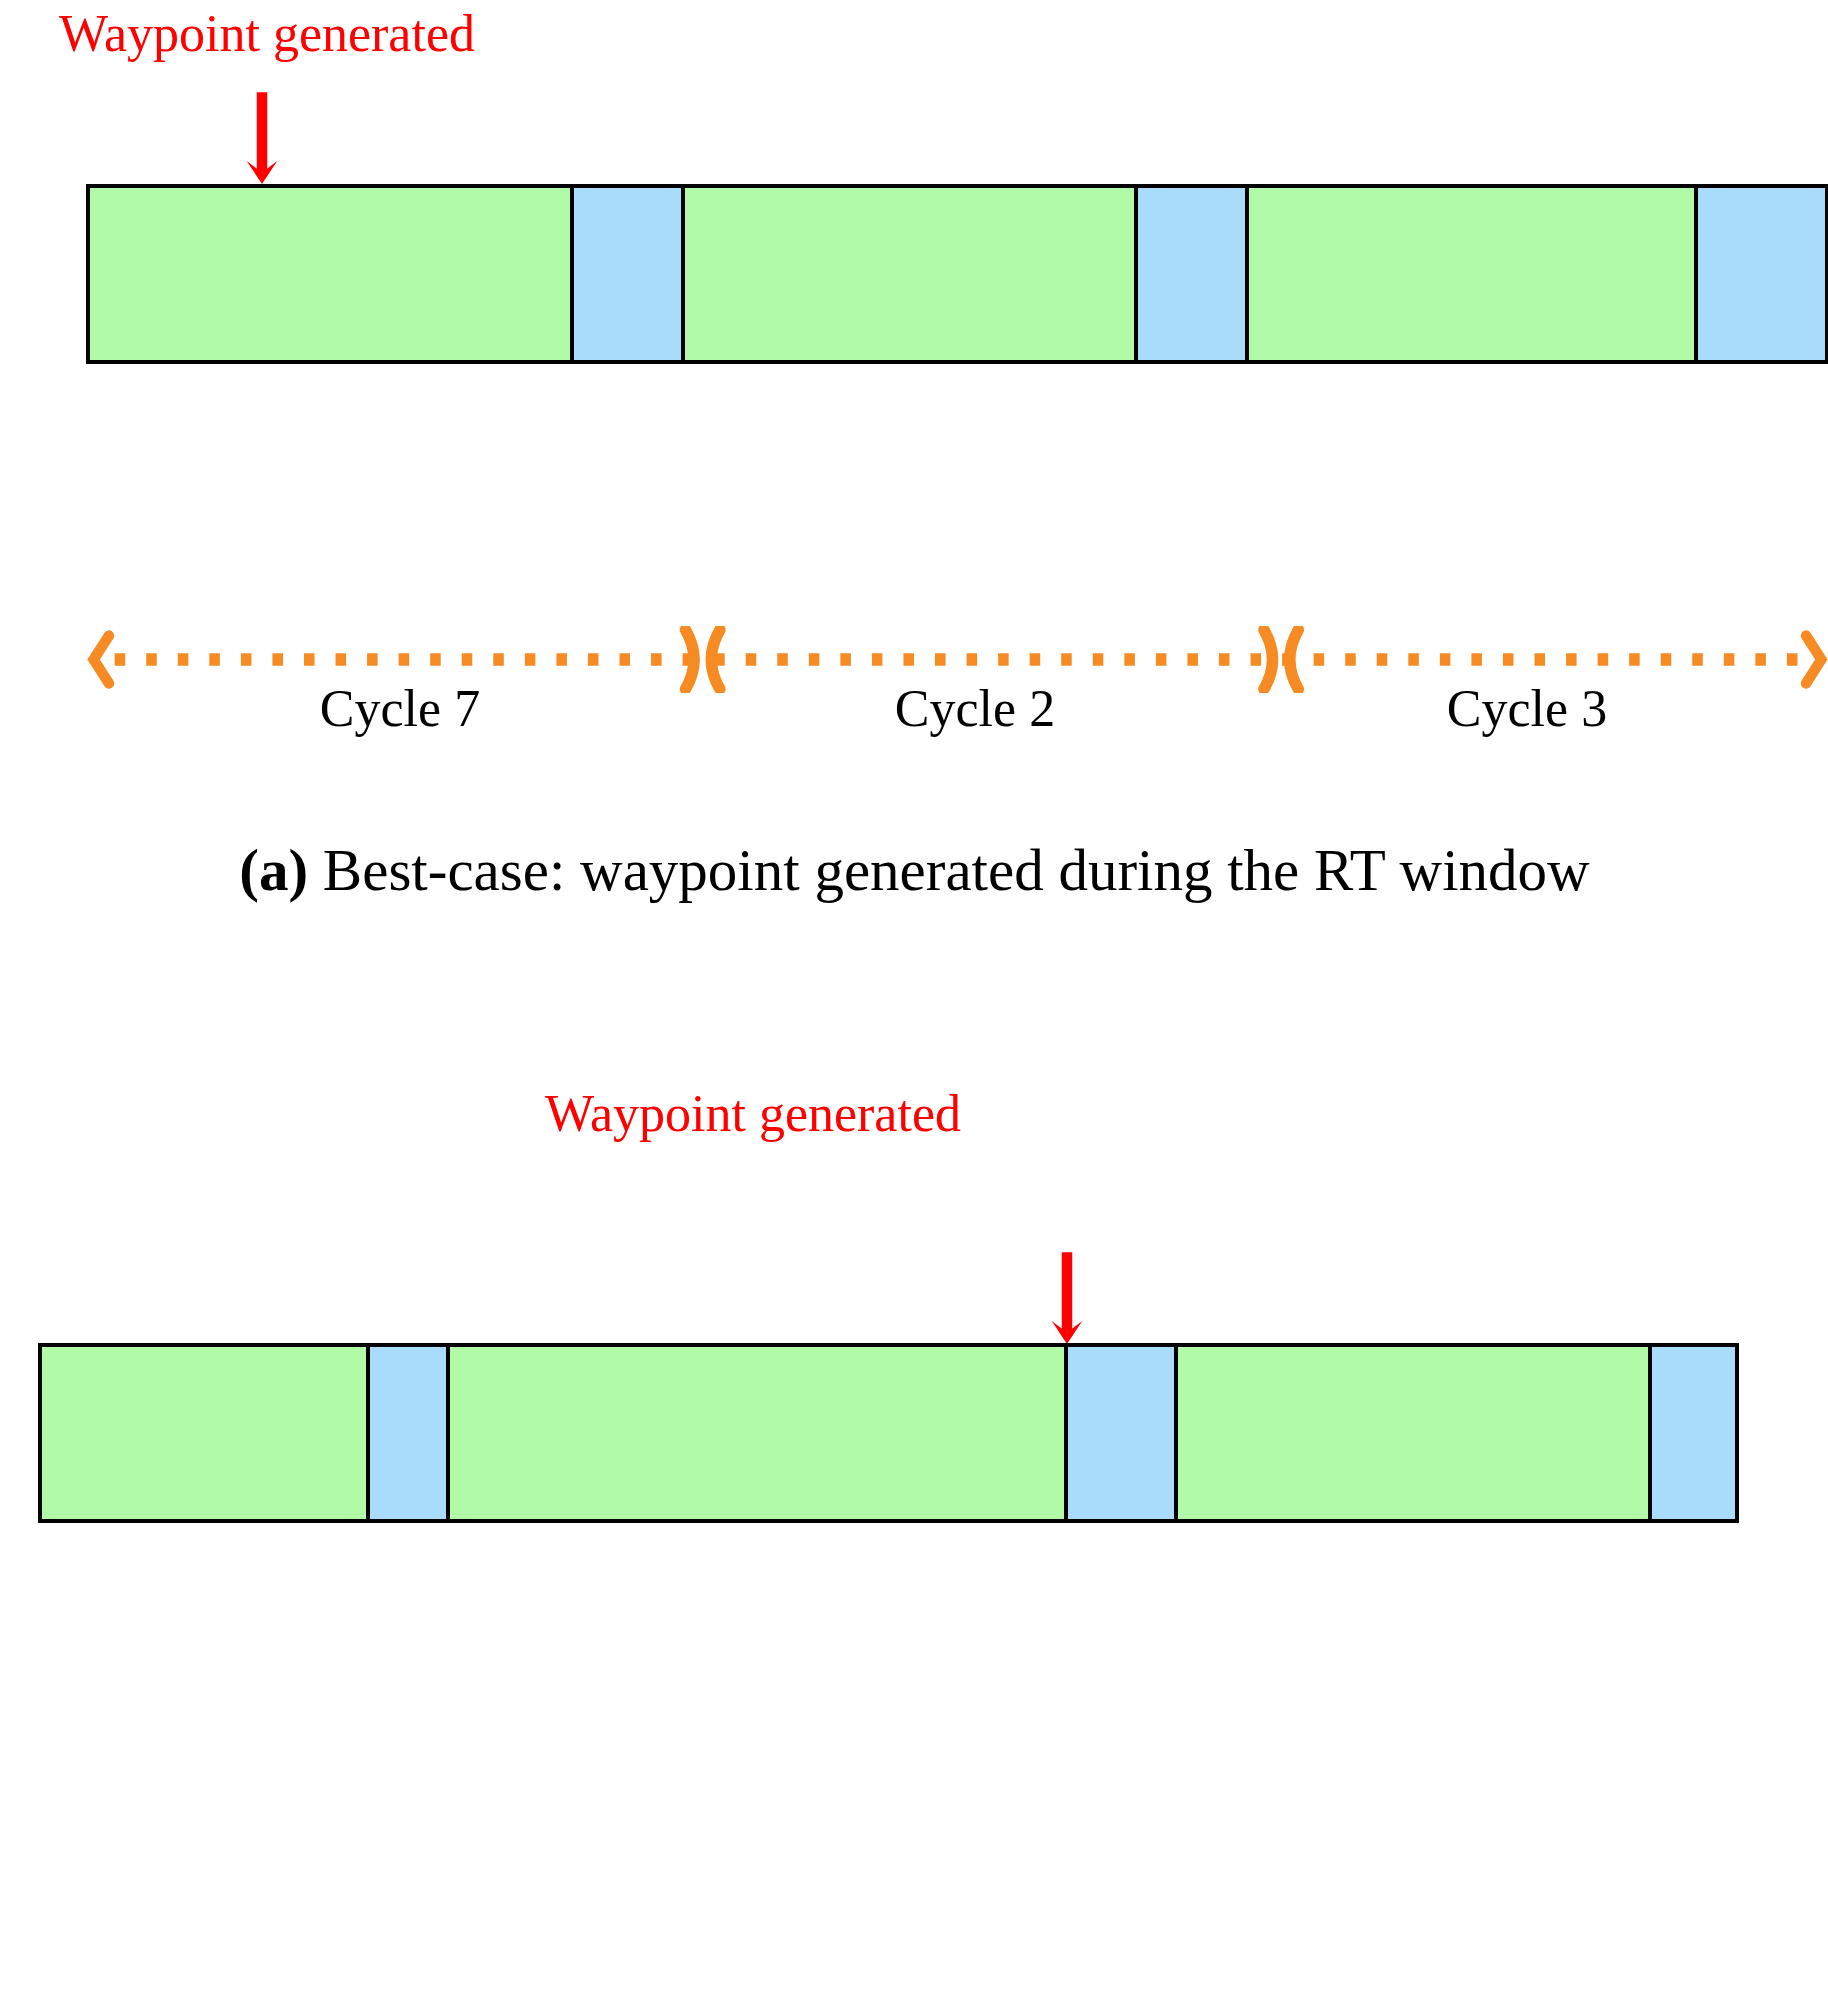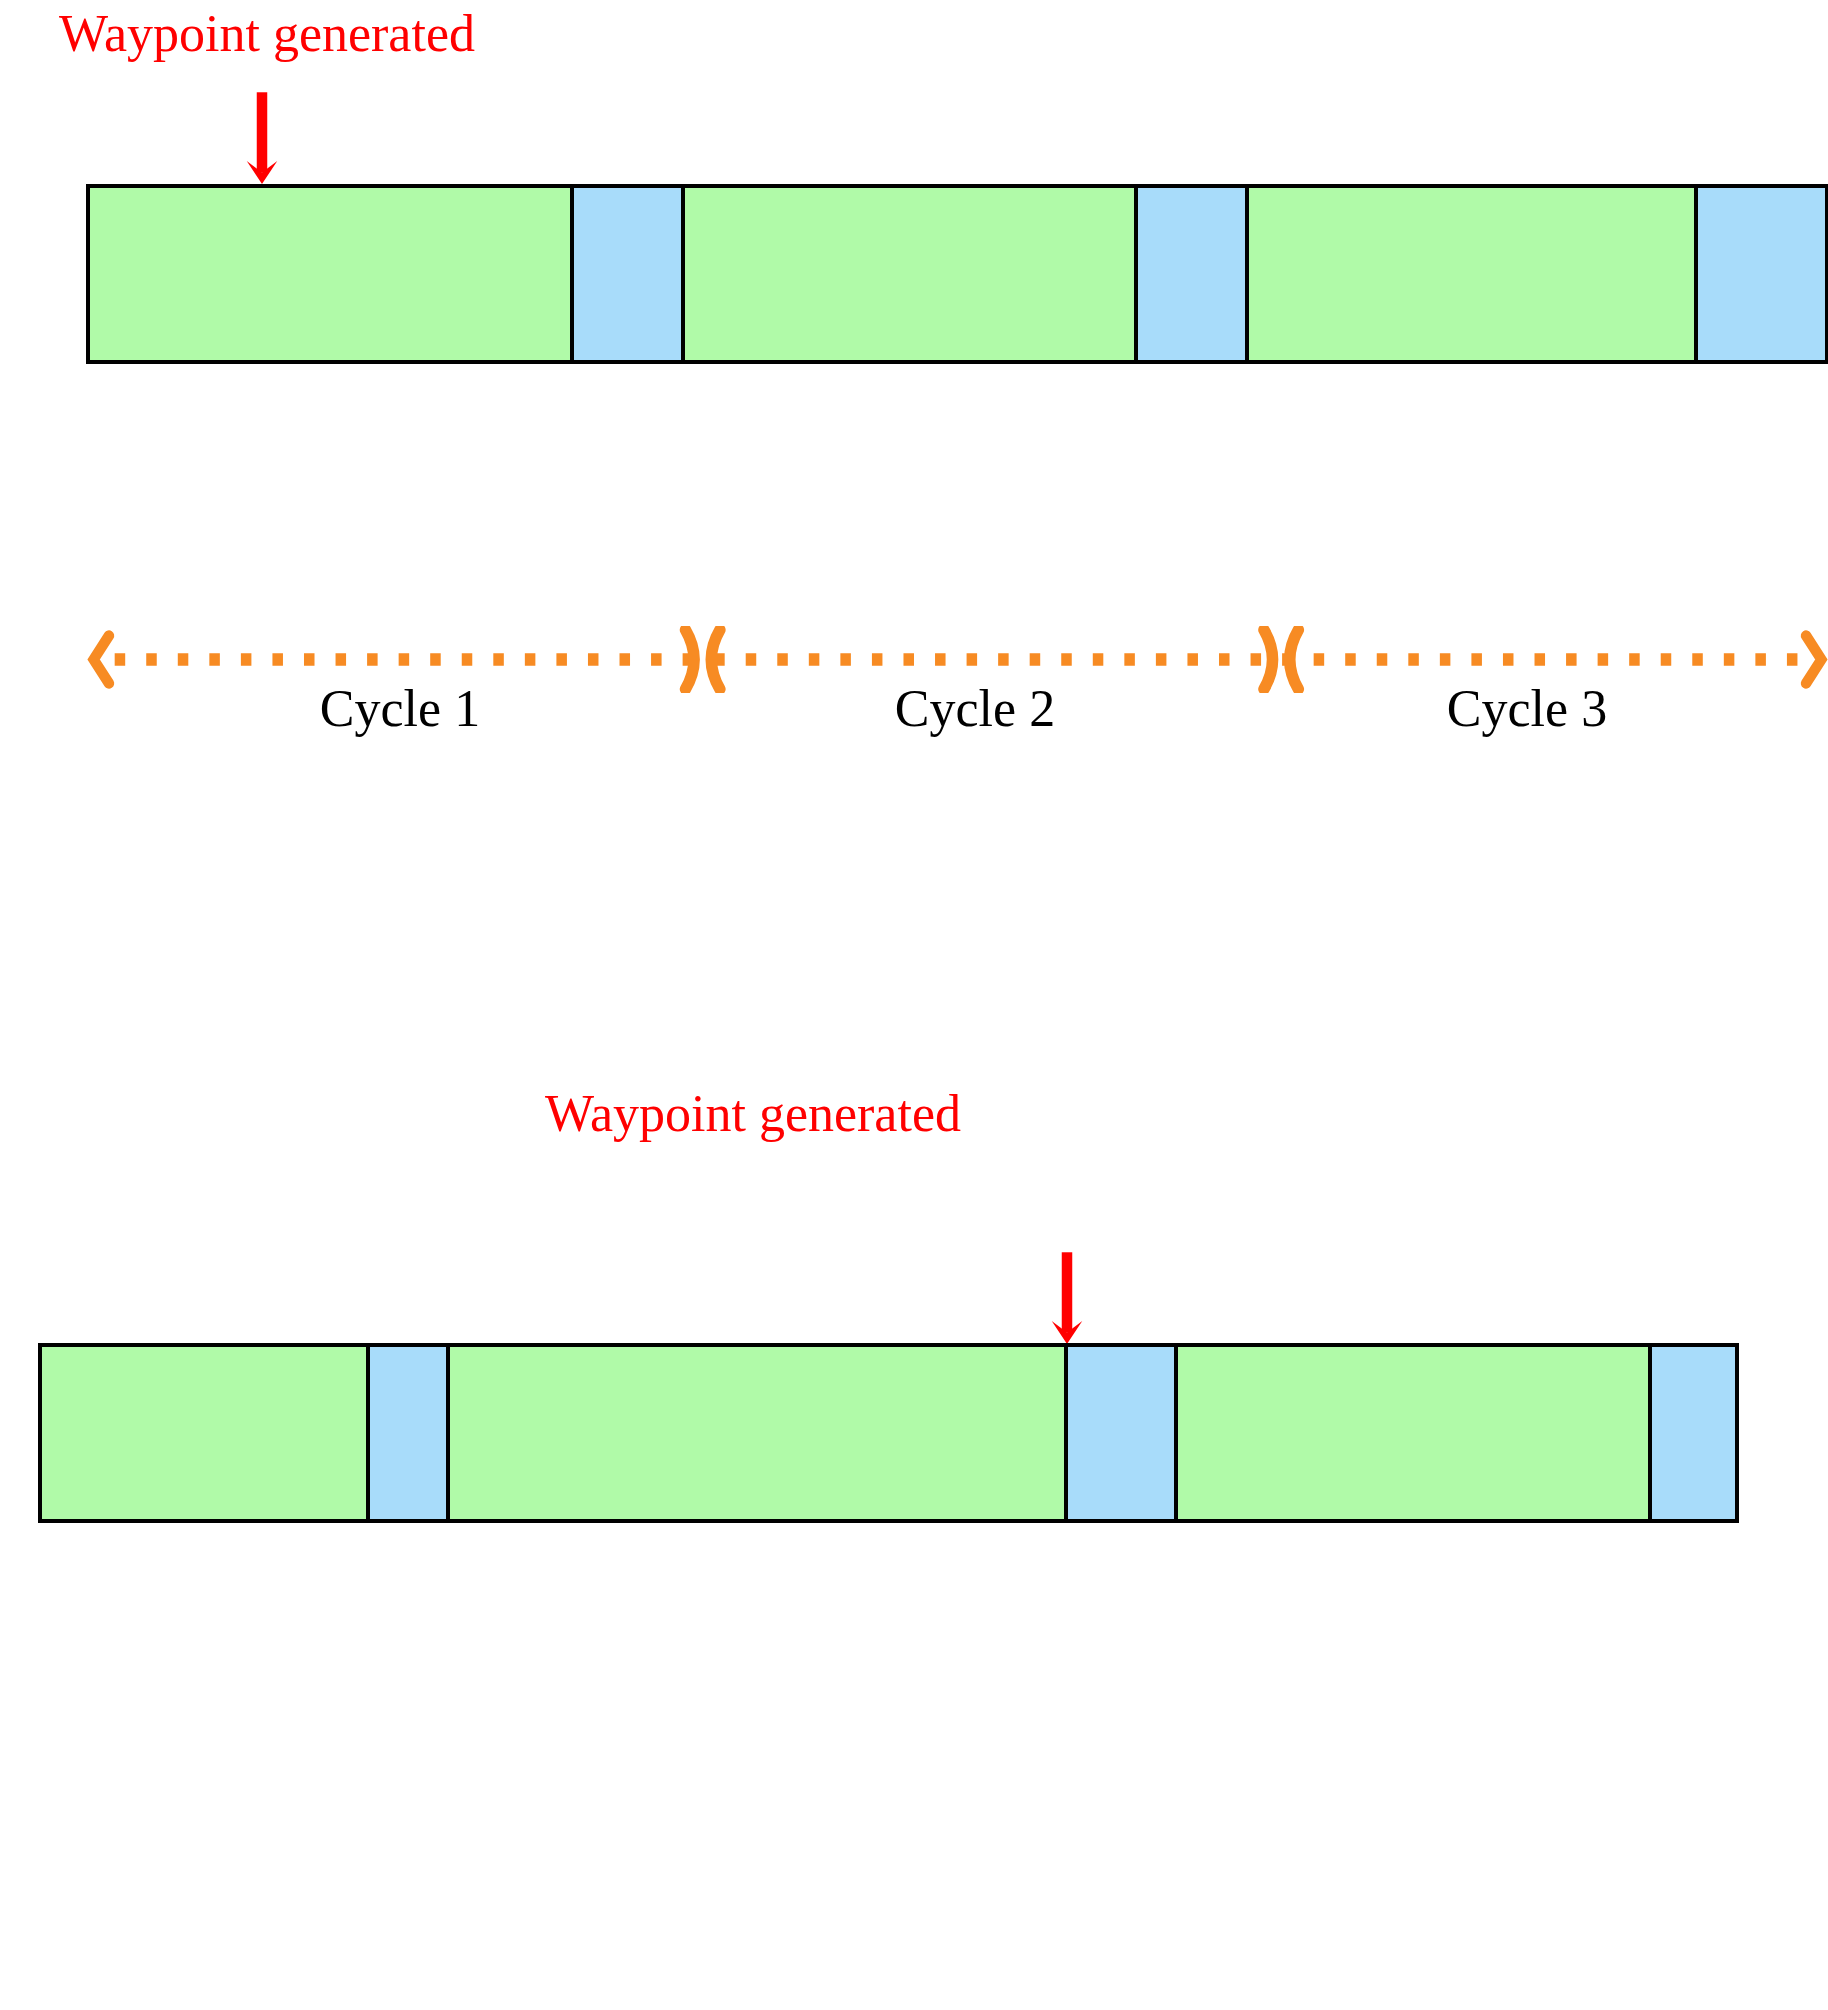--- a/index.html
+++ b/index.html
@@ -108,25 +108,29 @@
       <g stroke="#f78b23" stroke-width="12" fill="none" stroke-linecap="round">
         <path d="M 627 4 Q 645 35 627 66"></path>
         <path d="M 663 4 Q 645 35 663 66"></path>
         <path d="M 1232 4 Q 1250 35 1232 66"></path>
         <path d="M 1268 4 Q 1250 35 1268 66"></path>
       </g>
     </svg>
   </div>
 
   <div class="cycle-labels" style="left:86px; top:683px; width:1743px; height:67px;">
-    <div class="cycle-label" style="left:314px;">Cycle 1</div>
+    <div class="cycle-label" style="left:314px;">Cycle 7</div>
     <div class="cycle-label" style="left:889px;">Cycle 2</div>
     <div class="cycle-label" style="left:1441px;font-family:Liberation Serif, serif;">Cycle 3</div>
   </div>
 
+  <div class="caption" style="top:841px;">
+    <span class="tag">(a)</span>
+    <span>Best-case: waypoint generated during the RT window</span>
+  </div>
 </div>
 
 <div class="panel" style="top:1013px;height:997px;">
 
   <div class="wp-label" style="left:545px; top:75px;">Waypoint generated</div>
 
   <div class="wp-arrow" style="left:1046px; top:239px; width:42px; height:96px;">
     <svg width="42" height="96" viewBox="0 0 44 100" aria-hidden="true">
       <line x1="22" y1="0" x2="22" y2="84" stroke="#ff0000" stroke-width="11"></line>
       <path d="M 6 72 L 22 96 L 38 72 L 22 84 Z" fill="#ff0000"></path>

